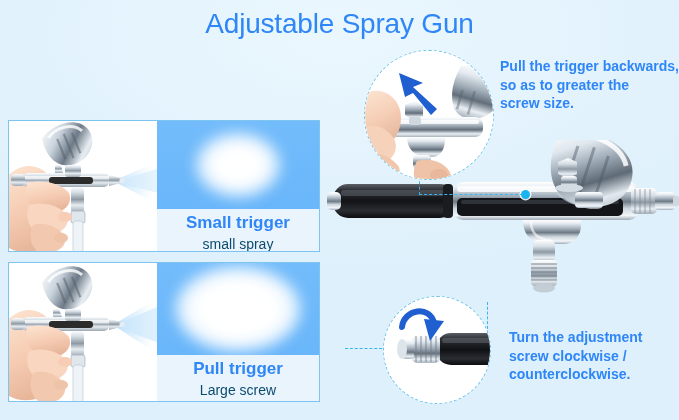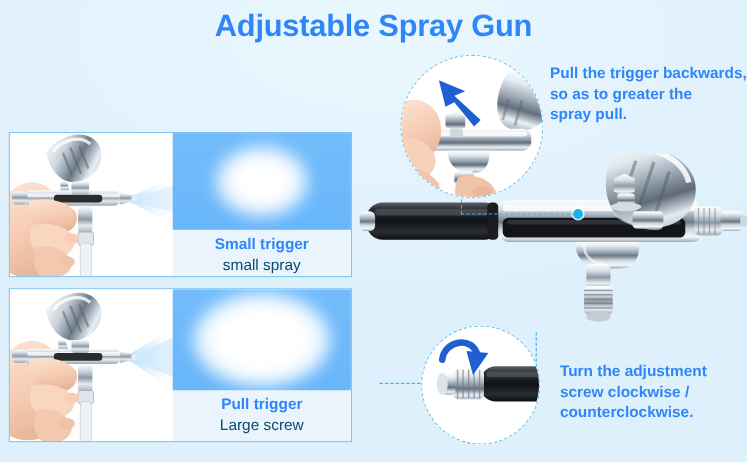--- a/index.html
+++ b/index.html
@@ -24,21 +24,21 @@
   }
 
   
   .title {
     position: absolute;
     left: 0;
     top: 8px;
     width: 679px;
     text-align: center;
     font-size: 28px;
-    font-weight: bold;
+    font-weight: normal;
     color: #2f86f6;
     letter-spacing: -0.2px;
     white-space: nowrap;
   }
 
   
   .intro {
     position: absolute;
     left: 8px;
     top: 58px;
@@ -108,21 +108,21 @@
     position: absolute;
     left: 0;
     width: 100%;
     background: #eaf4fc;
     text-align: center;
   }
   #panel-small .caption-box { top: 88px; height: 44px; }
   #panel-large .caption-box { top: 92px; height: 48px; }
 
   .cap-main {
-    font-size: 14px;
+    font-size: 17px;
     font-weight: bold;
     color: #2f86f6;
     line-height: 1.35;
     padding-top: 3px;
   }
   .cap-sub {
     font-size: 14px;
     font-weight: normal;
     color: #0c4a6e;
     line-height: 1.3;
@@ -518,21 +518,21 @@
       <g>
         <path d="M18 30 C 20 12, 46 8, 50 26" stroke="#1f5fd0" stroke-width="6" fill="none" stroke-linecap="round"></path>
         <path d="M40 22 L60 24 L46 44 Z" fill="#1f5fd0"></path>
       </g>
     </svg>
   </div>
 
   <div class="callout" id="callout-top">
     <div>Pull the trigger backwards,</div>
     <div>so as to greater the</div>
-    <div>spray pull.</div>
+    <div>screw size.</div>
   </div>
 
   <div class="callout" id="callout-bottom">
     <div>Turn the adjustment</div>
     <div>screw clockwise /</div>
     <div>counterclockwise.</div>
   </div>
 
 </div>
 

